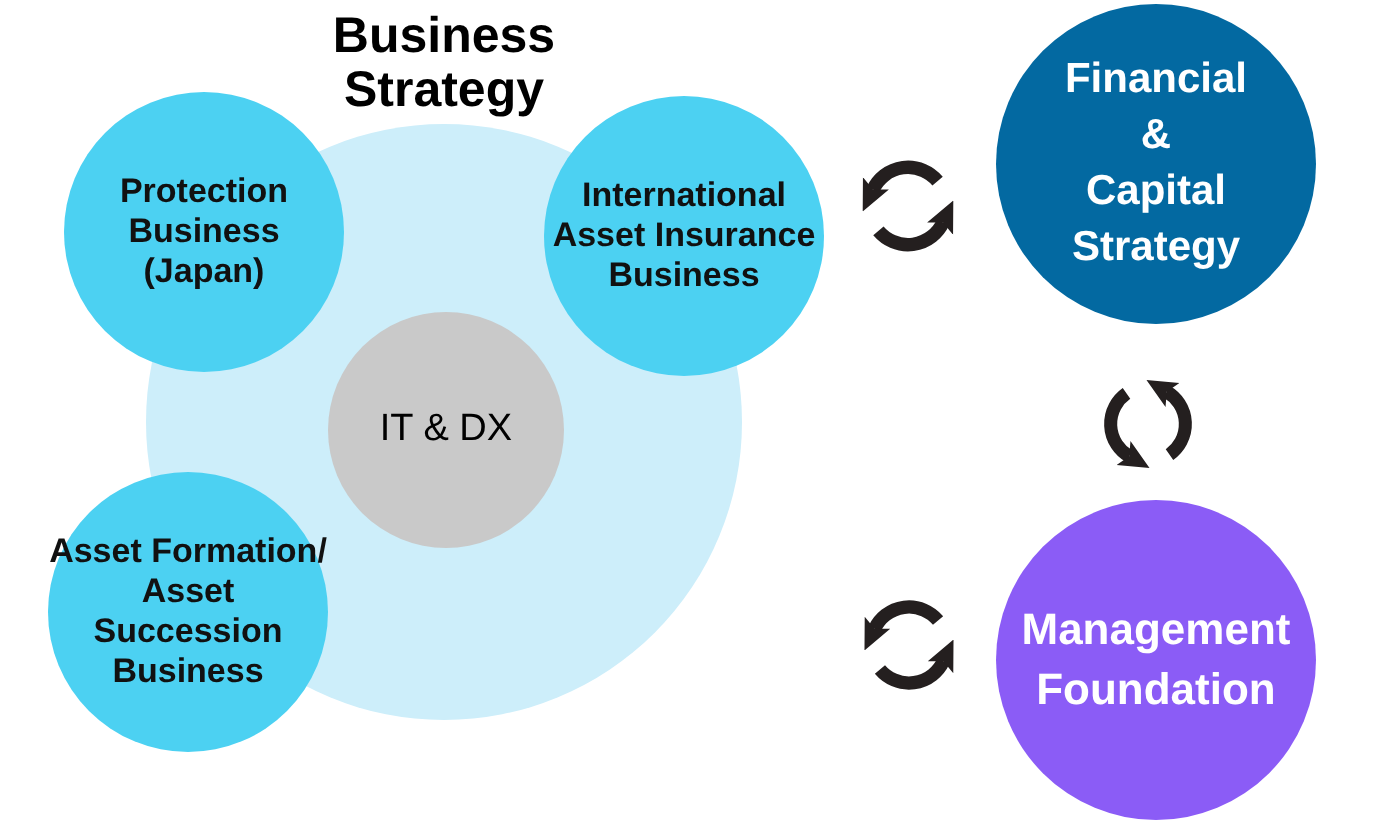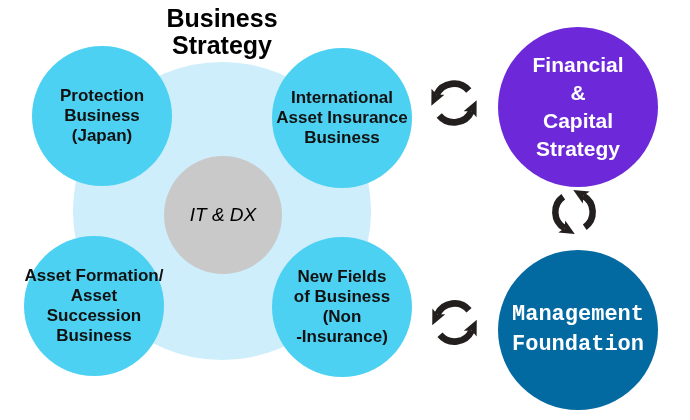--- a/index.html
+++ b/index.html
@@ -14,25 +14,25 @@
   .label{
     white-space:pre-line;text-align:center;width:max-content;
   }
   #halo{left:73px;top:62px;width:298px;height:298px;background:#cdeefa;}
   .biz{width:140px;height:140px;background:#4cd1f2;}
   .biz .label{font-weight:bold;font-size:17px;line-height:20px;color:#111;}
   #node-protection{left:32px;top:46px;}
   #node-international{left:272px;top:48px;}
   #node-asset{left:24px;top:236px;}
   #node-newfields{left:272px;top:237px;}
-  #node-core{left:164px;top:156px;width:118px;height:118px;background:#c9c9c9;font-style:italic;}
+  #node-core{left:164px;top:156px;width:118px;height:118px;background:#c9c9c9;}
   #node-core .label{font-size:19px;font-weight:normal;color:#000;}
-  #node-financial{left:498px;top:27px;width:160px;height:160px;background:#6d28d9;}
+  #node-financial{left:498px;top:2px;width:160px;height:160px;background:#0369a1;}
   #node-financial .label{font-weight:bold;font-size:21px;line-height:28px;color:#fff;}
-  #node-management{left:498px;top:250px;width:160px;height:160px;background:#0369a1;font-family:Liberation Mono, monospace;}
+  #node-management{left:498px;top:250px;width:160px;height:160px;background:#8b5cf6;}
   #node-management .label{font-weight:bold;font-size:22px;line-height:30px;color:#fff;}
   #diagram-title{
     position:absolute;left:72px;top:5px;width:300px;text-align:center;
     font-weight:bold;font-size:25px;line-height:27px;color:#000;white-space:pre-line;
   }
   .cycle{position:absolute;}
   #cycle-top{left:425px;top:74px;}
   #cycle-middle{left:546px;top:184px;transform:rotate(95deg);}
   #cycle-bottom{left:426px;top:294px;}
   .cycle path{fill:none;stroke:#241f1f;stroke-width:7;}
@@ -66,26 +66,20 @@
 Asset Insurance
 Business</span>
   </div>
 
   <div id="node-asset" class="circle biz">
     <span class="label">Asset Formation/
 Asset Succession
 Business</span>
   </div>
 
-  <div id="node-newfields" class="circle biz">
-    <span class="label">New Fields
-of Business
-(Non
--Insurance)</span>
-  </div>
 
   <div id="node-core" class="circle">
     <span class="label">IT &amp; DX</span>
   </div>
 
   <div id="node-financial" class="circle">
     <span class="label">Financial
 &amp;
 Capital
 Strategy</span>

